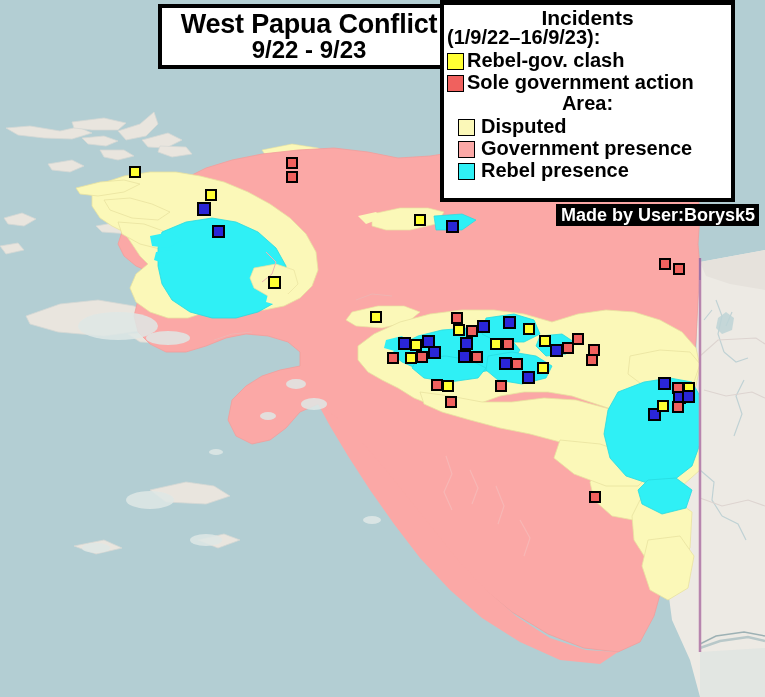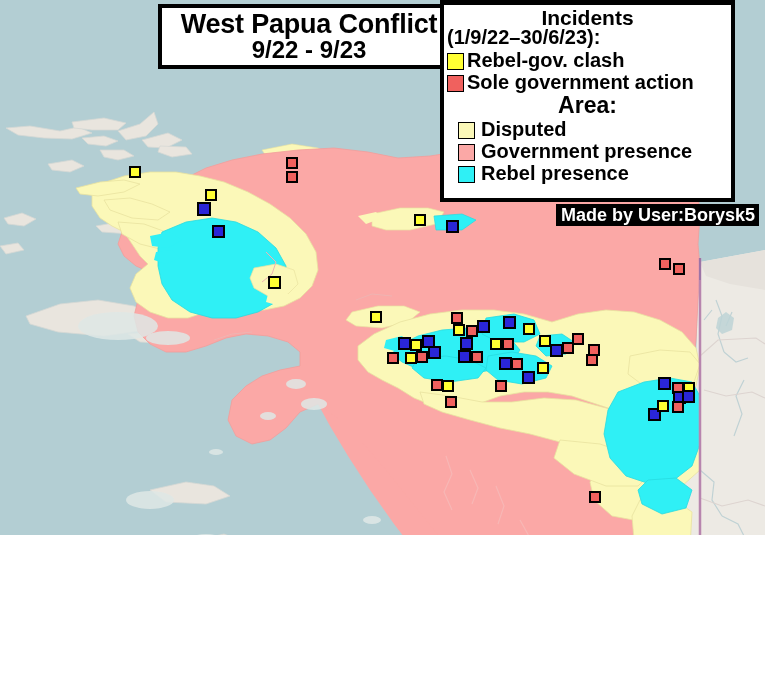--- a/index.html
+++ b/index.html
@@ -1,19 +1,19 @@
 <!DOCTYPE html>
 <html><head>
 <meta charset="utf-8">
 <style>
   html,body{margin:0;padding:0;background:#ffffff;}
   body{font-family:"Liberation Sans",sans-serif;}
   #map-root{
     position:relative;
-    width:765px;height:535px;
+    width:765px;height:697px;
     overflow:hidden;
     background:#e5e5e5;
   }
   #map-svg{position:absolute;left:0;top:0;width:765px;height:697px;display:block;}
 
   
   #title-card{
     position:absolute;left:158px;top:4px;width:302px;height:65px;
     background:#ffffff;border:4px solid #000000;
     box-sizing:border-box;
@@ -26,21 +26,21 @@
   
   #legend-card{
     position:absolute;left:440px;top:0px;width:295px;height:202px;
     background:#ffffff;border:4px solid #000000;border-top-width:5px;
     box-sizing:border-box;
     padding:1px 0 0 0;
     color:#000;
   }
   #legend-card .lg-title{font-size:21px;font-weight:bold;text-align:center;line-height:1.0;margin-top:1px;}
   #legend-card .lg-sub{font-size:20px;font-weight:bold;text-align:left;line-height:1.05;padding-left:3px;margin-top:-1px;}
-  #legend-card .lg-area{font-size:23px;font-weight:bold;text-align:center;line-height:1.05;margin-top:1px;}
+  #legend-card .lg-area{font-size:20px;font-weight:bold;text-align:center;line-height:1.05;margin-top:1px;}
   .lg-row{display:flex;align-items:flex-end;height:22px;padding-left:3px;}
   .lg-row.area-row{padding-left:14px;}
   .lg-sw{
     width:17px;height:17px;border:1px solid #000;
     box-sizing:border-box;flex:0 0 auto;margin-right:3px;
   }
   .lg-row.area-row .lg-sw{margin-right:6px;}
   .lg-lbl{font-size:20px;font-weight:bold;white-space:nowrap;line-height:1;}
 
   
@@ -321,21 +321,21 @@
       <div class="marker m-gov" style="width: 12px; height: 12px; left: 589px; top: 491px;"></div>
     </div>
 
   <div id="title-card">
     <div class="t1">West Papua Conflict</div>
     <div class="t2">9/22 - 9/23</div>
   </div>
 
   <div id="legend-card">
     <div class="lg-title">Incidents</div>
-    <div class="lg-sub">(1/9/22–30/6/23):</div>
+    <div class="lg-sub">(1/9/22–16/9/23):</div>
 
     <div class="lg-row">
       <span class="lg-sw m-clash"></span>
       <span class="lg-lbl">Rebel-gov. clash</span>
     </div>
     <div class="lg-row">
       <span class="lg-sw m-gov"></span>
       <span class="lg-lbl">Sole government action</span>
     </div>
 

